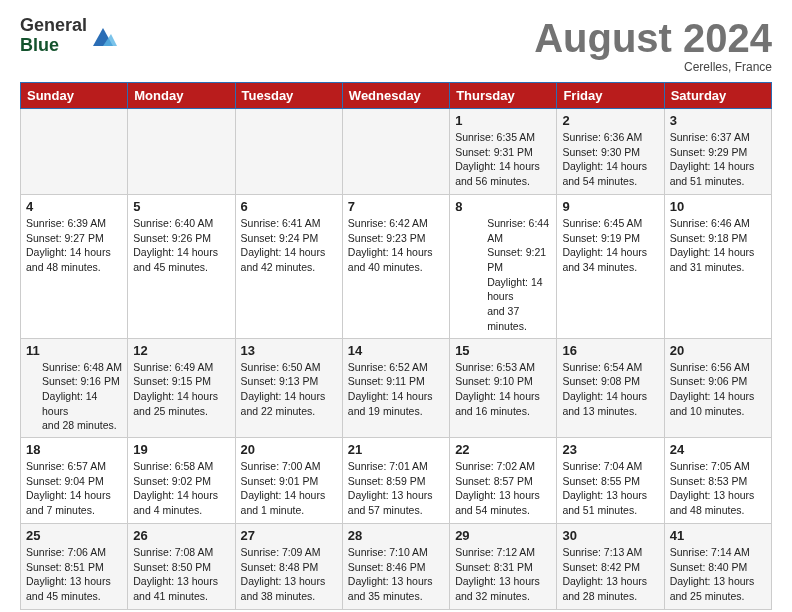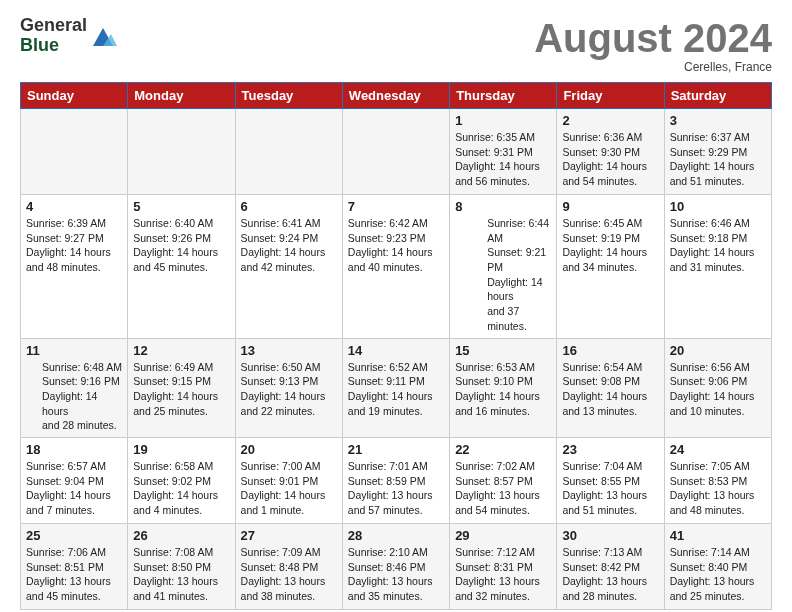--- a/index.html
+++ b/index.html
@@ -332,21 +332,21 @@
           </td>
           <td>
             <span class="day-num">27</span>
             <div class="day-info" style="white-space: pre-line;">Sunrise: 7:09 AM
 Sunset: 8:48 PM
 Daylight: 13 hours
 and 38 minutes.</div>
           </td>
           <td>
             <span class="day-num">28</span>
-            <div class="day-info" style="white-space: pre-line;">Sunrise: 2:10 AM
+            <div class="day-info" style="white-space: pre-line;">Sunrise: 7:10 AM
 Sunset: 8:46 PM
 Daylight: 13 hours
 and 35 minutes.</div>
           </td>
           <td>
             <span class="day-num">29</span>
             <div class="day-info" style="white-space: pre-line;">Sunrise: 7:12 AM
 Sunset: 8:31 PM
 Daylight: 13 hours
 and 32 minutes.</div>

